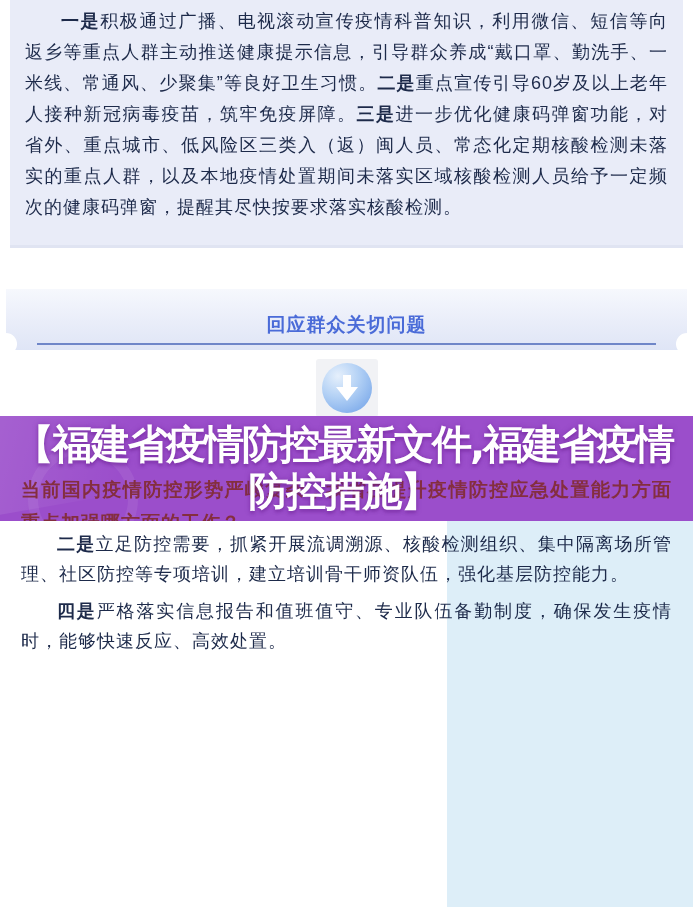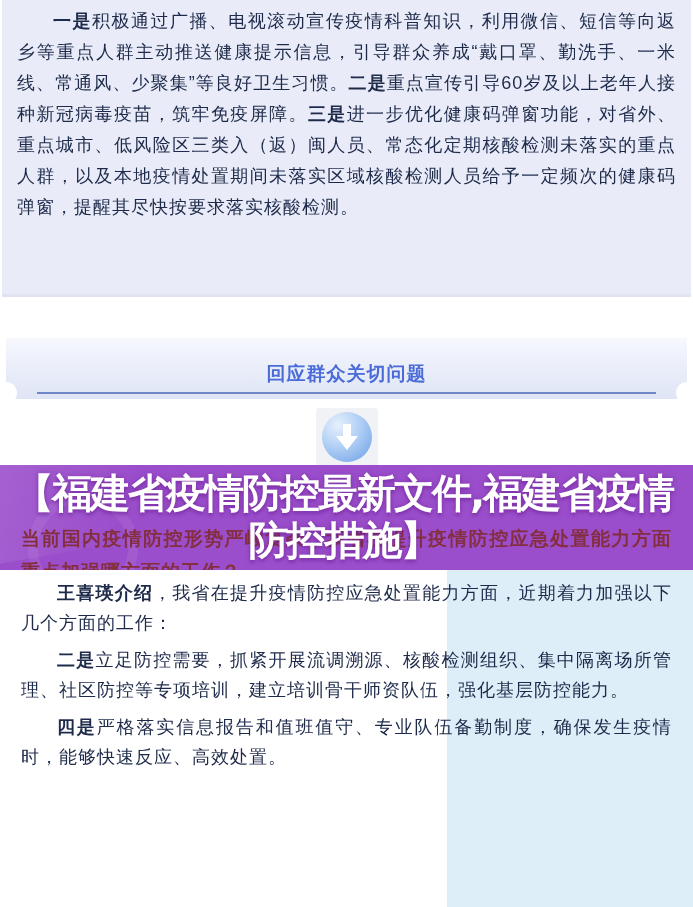--- a/index.html
+++ b/index.html
@@ -5,21 +5,21 @@
   html,body{margin:0;padding:0;}
   body{
     width:693px;height:907px;overflow:hidden;background:#ffffff;
     font-family:"Liberation Sans","DejaVu Sans",sans-serif;
     position:relative;
   }
   .b{font-weight:bold;}
 
   
   .top-card{
-    margin:0 2px;height:297px;box-sizing:border-box;
+    margin:0 10px;height:248px;box-sizing:border-box;
     background:#e9ecf8;border-bottom:3px solid #e0e4f2;
     padding:6px 15px 0;overflow:hidden;
   }
   .top-card .rich{
     margin:0;font-size:18px;line-height:31px;letter-spacing:1px;
     color:#1d2a4a;text-align:justify;text-indent:2em;
   }
 
   .gap1{height:41px;background:#ffffff;}
 
@@ -116,16 +116,15 @@
   </div>
 </div>
 
 <div class="purple">
   <div class="question">当前国内疫情防控形势严峻复杂，我省在提升疫情防控应急处置能力方面重点加强哪方面的工作？</div>
   <div class="headline">【福建省疫情防控最新文件,福建省疫情
 防控措施】</div>
 </div>
 
 <div class="article">
-    <p><span class="b">王喜瑛介绍</span><span>，我省在提升疫情防控应急处置能力方面，近期着力加强以下几个方面的工作：</span></p>
     <p><span class="b">二是</span><span>立足防控需要，抓紧开展流调溯源、核酸检测组织、集中隔离场所管理、社区防控等专项培训，建立培训骨干师资队伍，强化基层防控能力。</span></p>
     <p><span class="b">四是</span><span>严格落实信息报告和值班值守、专业队伍备勤制度，确保发生疫情时，能够快速反应、高效处置。</span></p>
   </div>
 
 </body></html>

